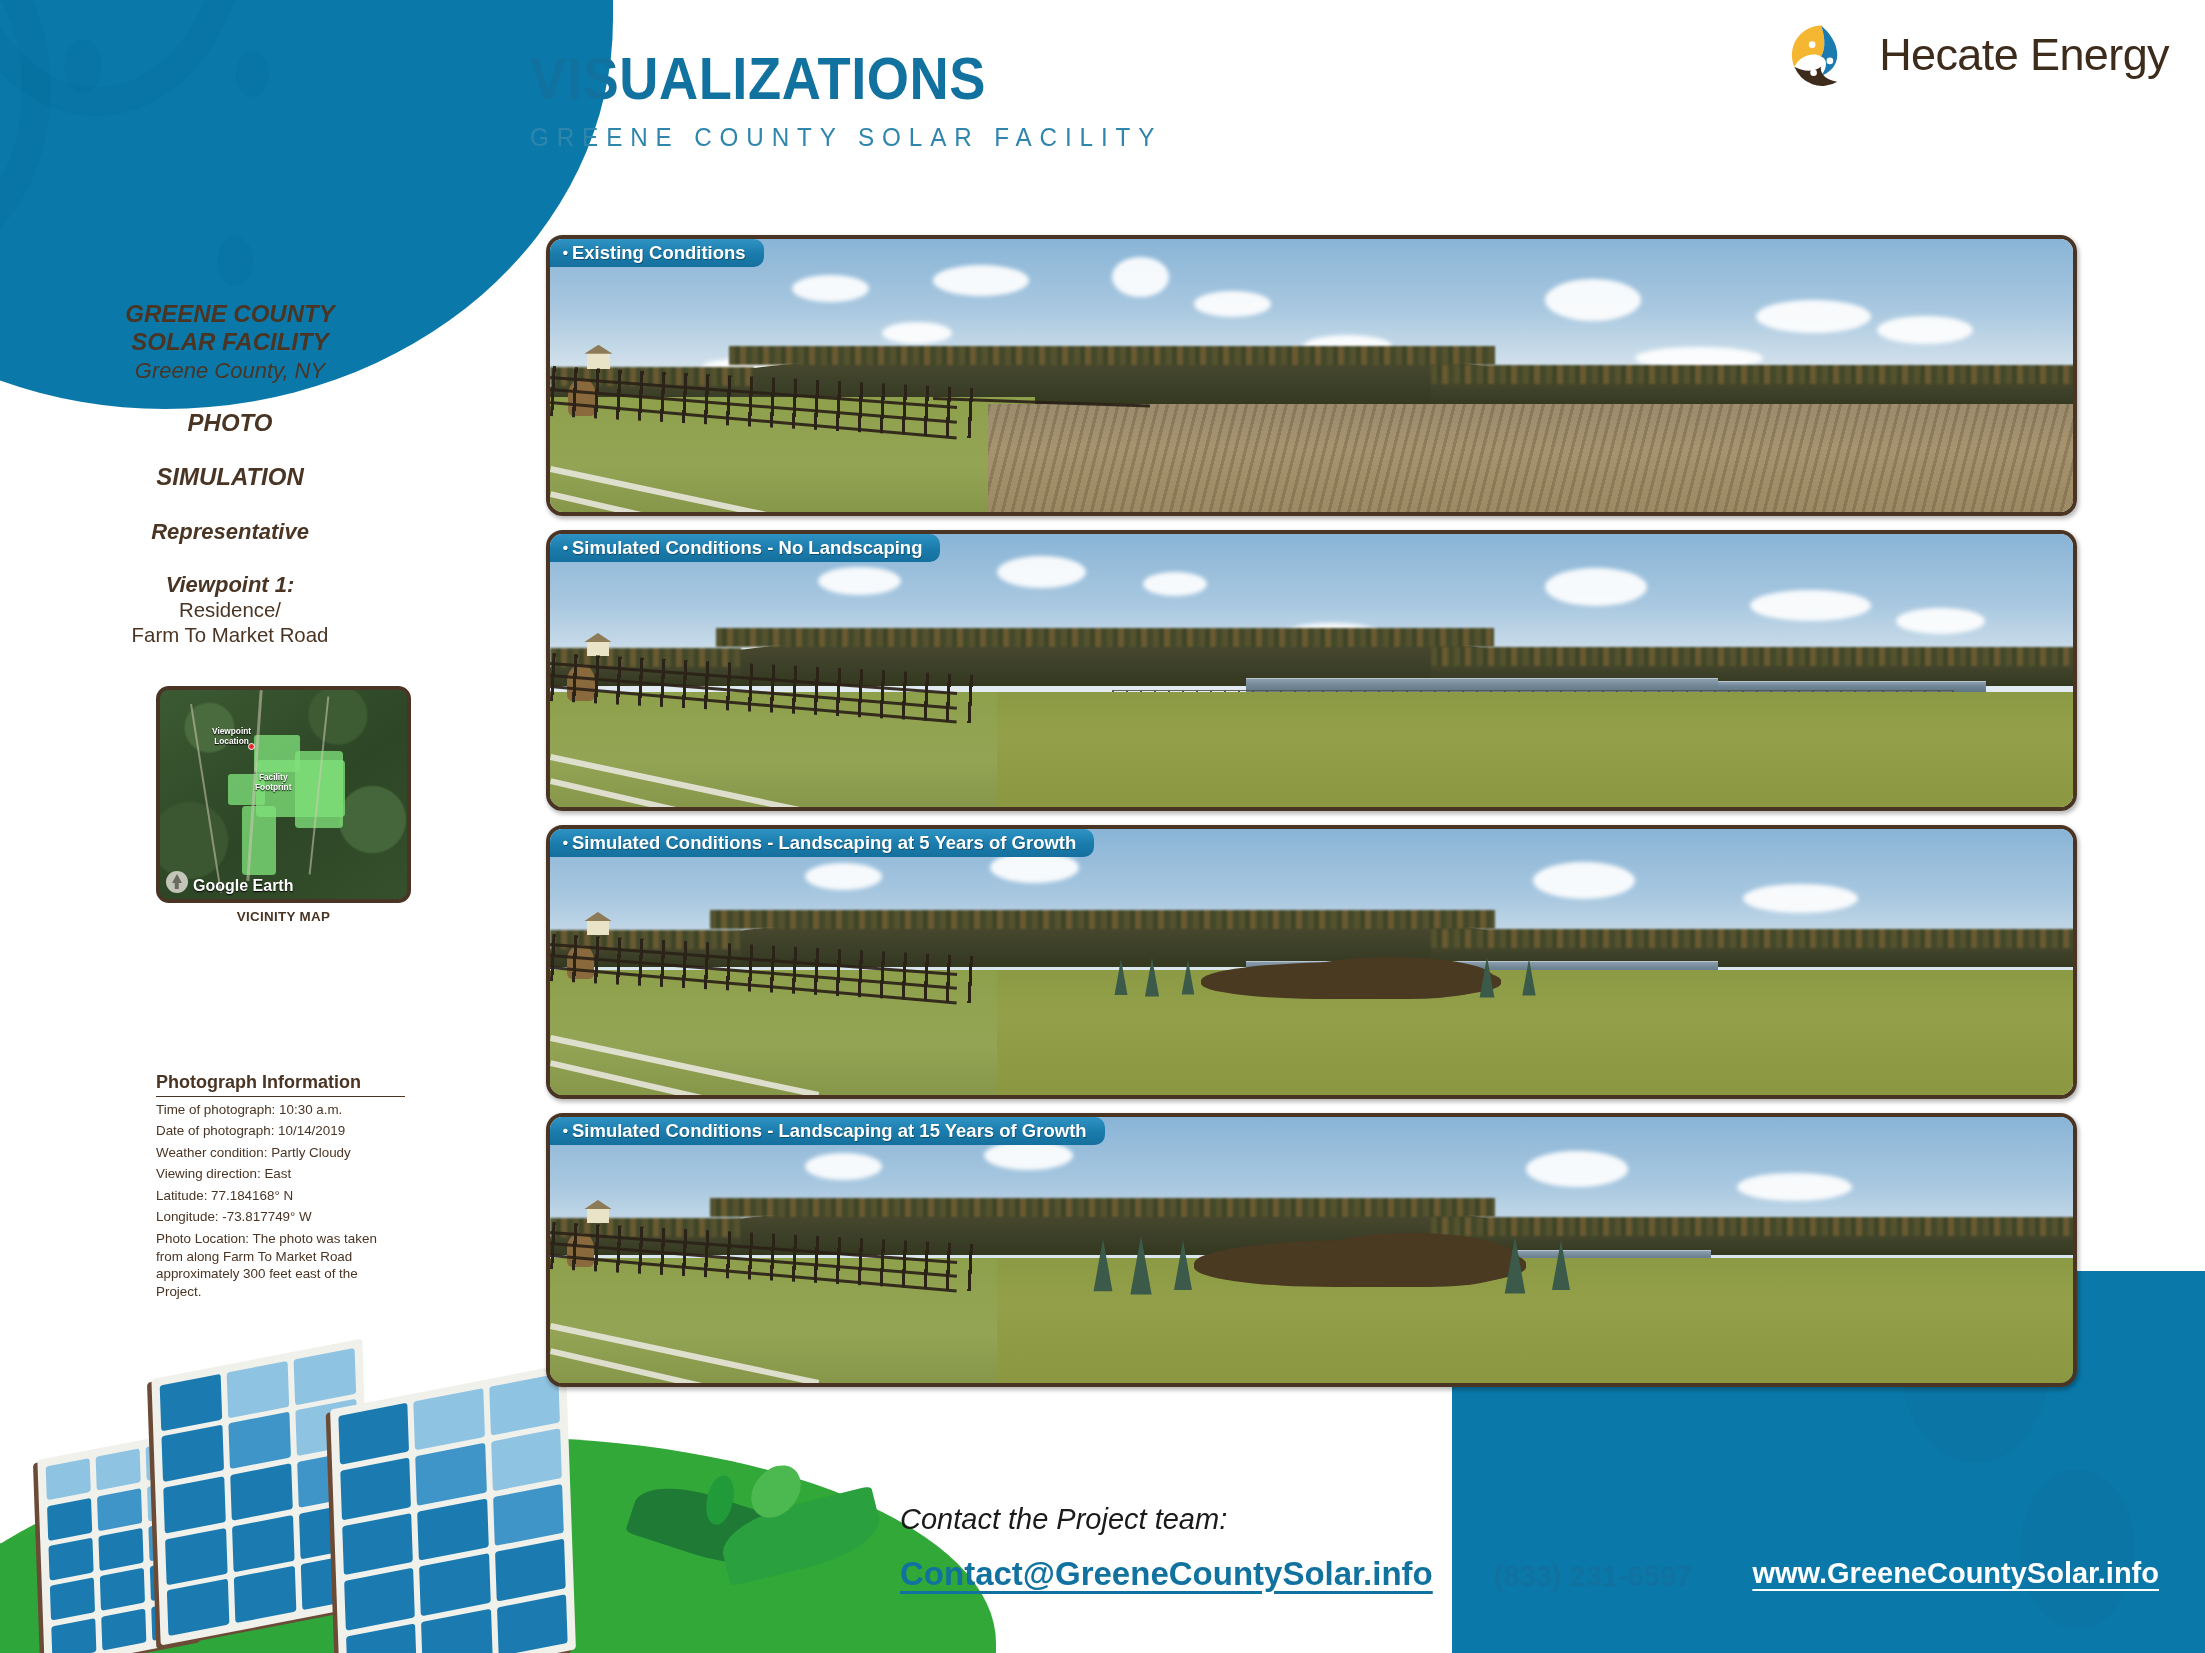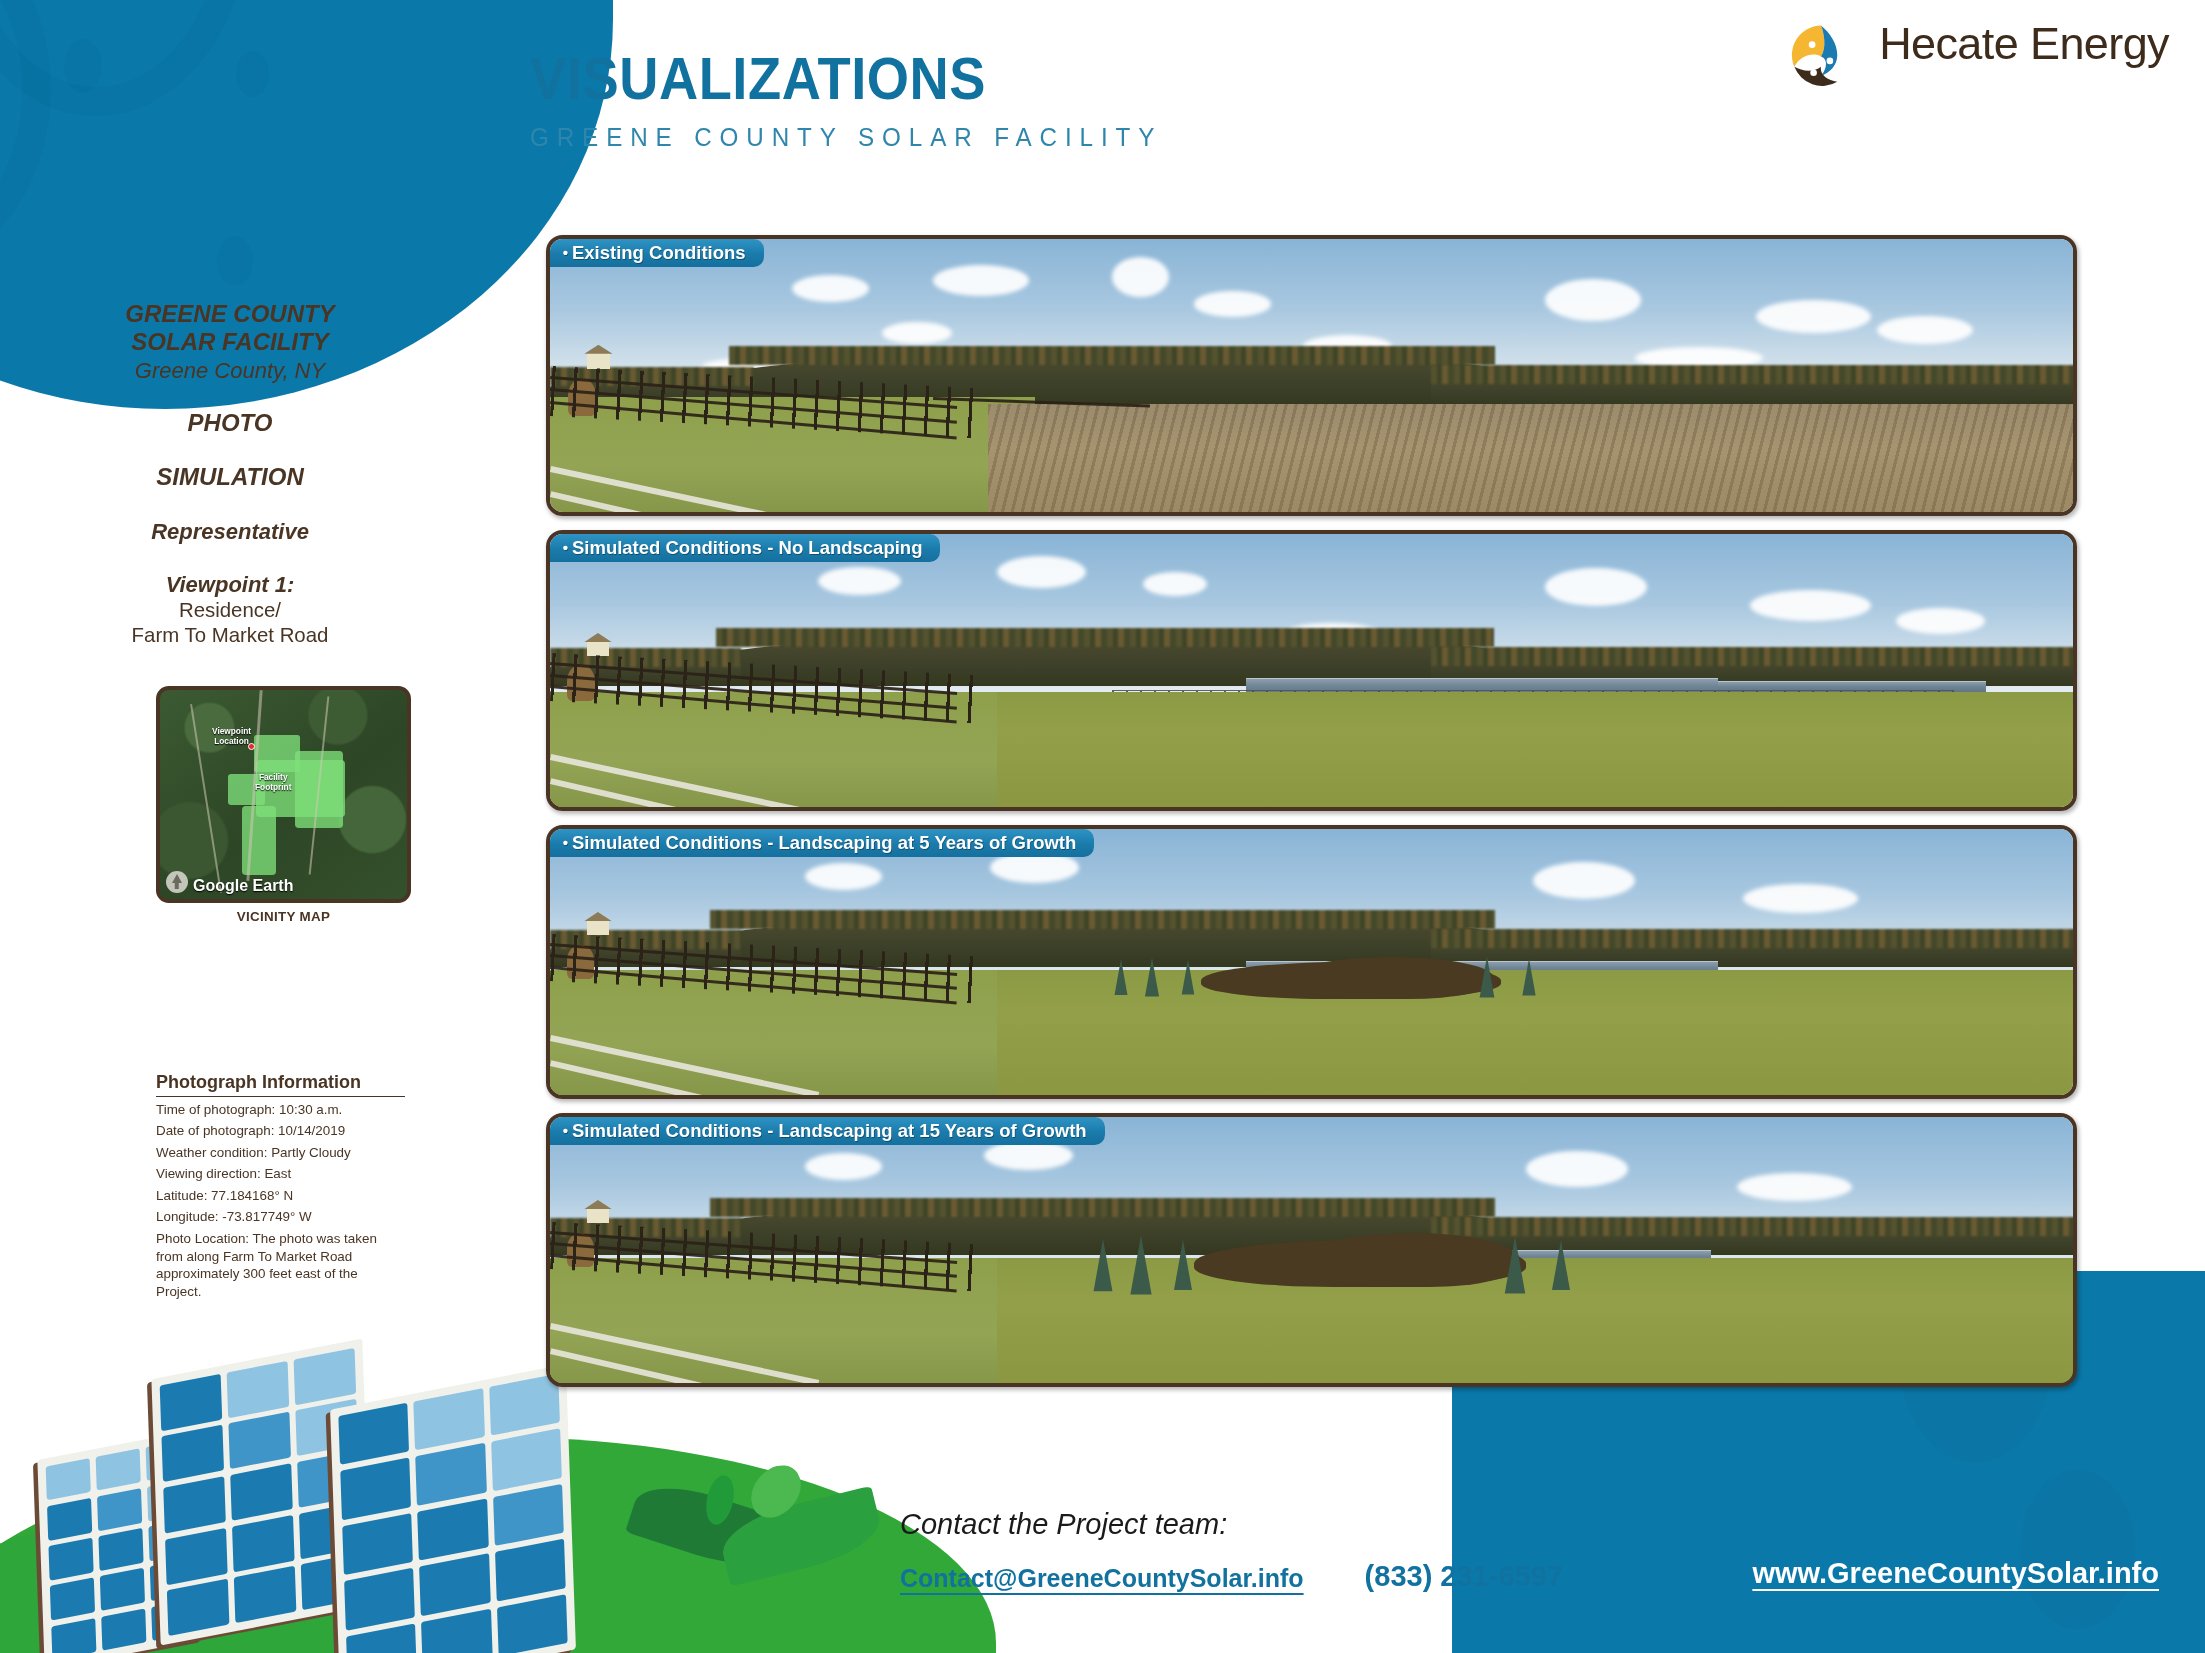--- a/index.html
+++ b/index.html
@@ -29,21 +29,21 @@
   
   .header { position:absolute; left:530px; top:45px; z-index:6; }
   .h-title { font-size:59px; font-weight:bold; color:#1172a0; letter-spacing:0.6px;
              font-family:"Liberation Sans Narrow","Liberation Sans",sans-serif;
              transform:scaleX(.92); transform-origin:left center; }
   .h-sub   { font-size:25.5px; color:#2f86ad; letter-spacing:8.3px; margin-top:10.2px;
              font-family:"Liberation Sans Narrow","Liberation Sans",sans-serif;
              transform:scaleX(.95); transform-origin:left center; }
 
   
-  .logo { position:absolute; right:36px; top:18px; display:flex; align-items:flex-start; gap:21px; z-index:7; }
+  .logo { position:absolute; right:36px; top:18px; display:flex; align-items:center; gap:21px; z-index:7; }
   .logo-mark { position:relative; width:74px; height:74px; }
   .logo-text { font-size:45px; color:#3d2b1b; font-weight:500; letter-spacing:-0.6px; }
 
   
   .sidebar { position:absolute; left:96px; top:300px; width:268px; z-index:6;
              text-align:center; color:#4a3524; }
   .sb-proj { font-size:24px; font-weight:bold; font-style:italic; line-height:1.18; }
   .sb-loc  { font-size:22px; font-style:italic; margin-top:1.3px; }
   .sb-photo{ font-size:24px; font-weight:bold; font-style:italic; line-height:1.18; margin-top:25.5px; }
   .sb-vp   { font-size:22px; font-weight:bold; font-style:italic; line-height:1.2; margin-top:27px; }
@@ -140,21 +140,21 @@
   .scell.md { background:#3f95c8; }
 
   .leaves { position:absolute; left:625px; bottom:19px; width:268px; height:166px; z-index:5; }
   .leaf { position:absolute; border-radius:50% 6% 50% 6%; }
 
   
   .footer { position:absolute; left:900px; bottom:61px; z-index:8; }
   .f-head { font-size:29px; font-style:italic; color:#1a1a1a;
             font-family:"Liberation Sans Narrow","Liberation Sans",sans-serif; }
   .f-row  { display:flex; align-items:flex-end; gap:61px; margin-top:19px; }
-  .f-mail { font-size:25px; font-weight:bold; color:#1172a0; text-decoration:underline;
+  .f-mail { font-size:33px; font-weight:bold; color:#1172a0; text-decoration:underline;
             text-underline-offset:5.7px; font-family:"Liberation Sans Narrow","Liberation Sans",sans-serif; }
   .f-phone{ font-size:29px; font-weight:bold; color:#1172a0;
             font-family:"Liberation Sans Narrow","Liberation Sans",sans-serif; }
   .f-url  { position:absolute; right:46px; bottom:64px; z-index:9; font-size:29px; font-weight:bold;
             color:#ffffff; text-decoration:underline; text-underline-offset:5.7px;
             font-family:"Liberation Sans Narrow","Liberation Sans",sans-serif; }
 </style>
 </head>
 <body>
 

